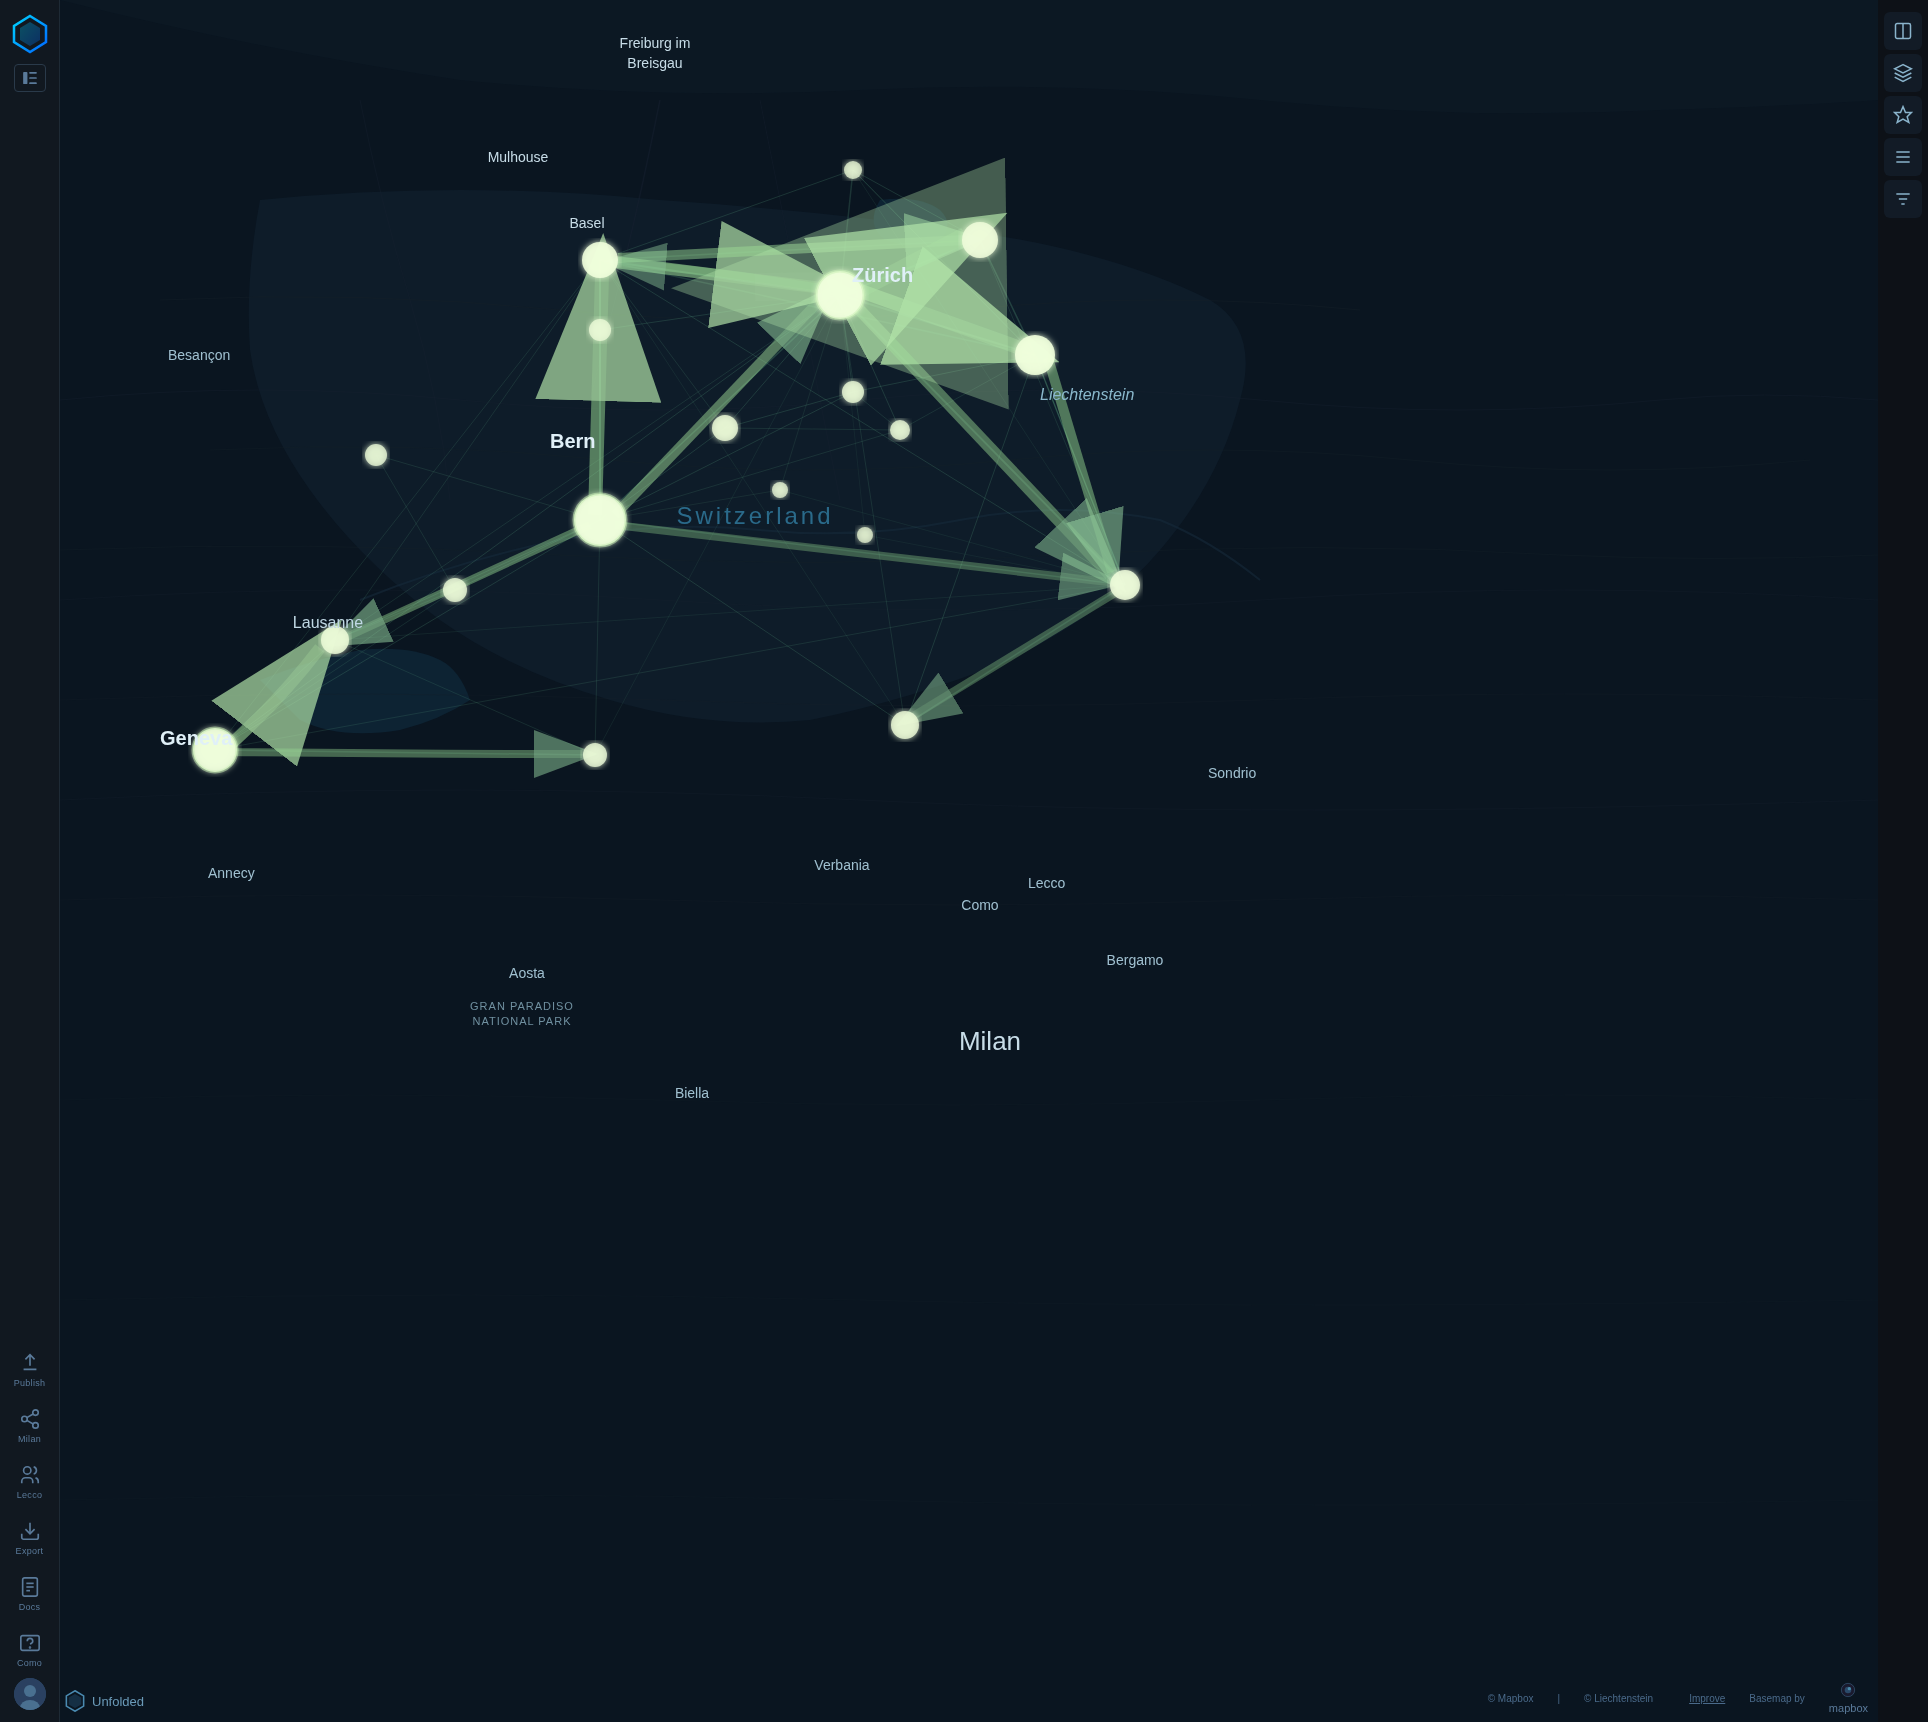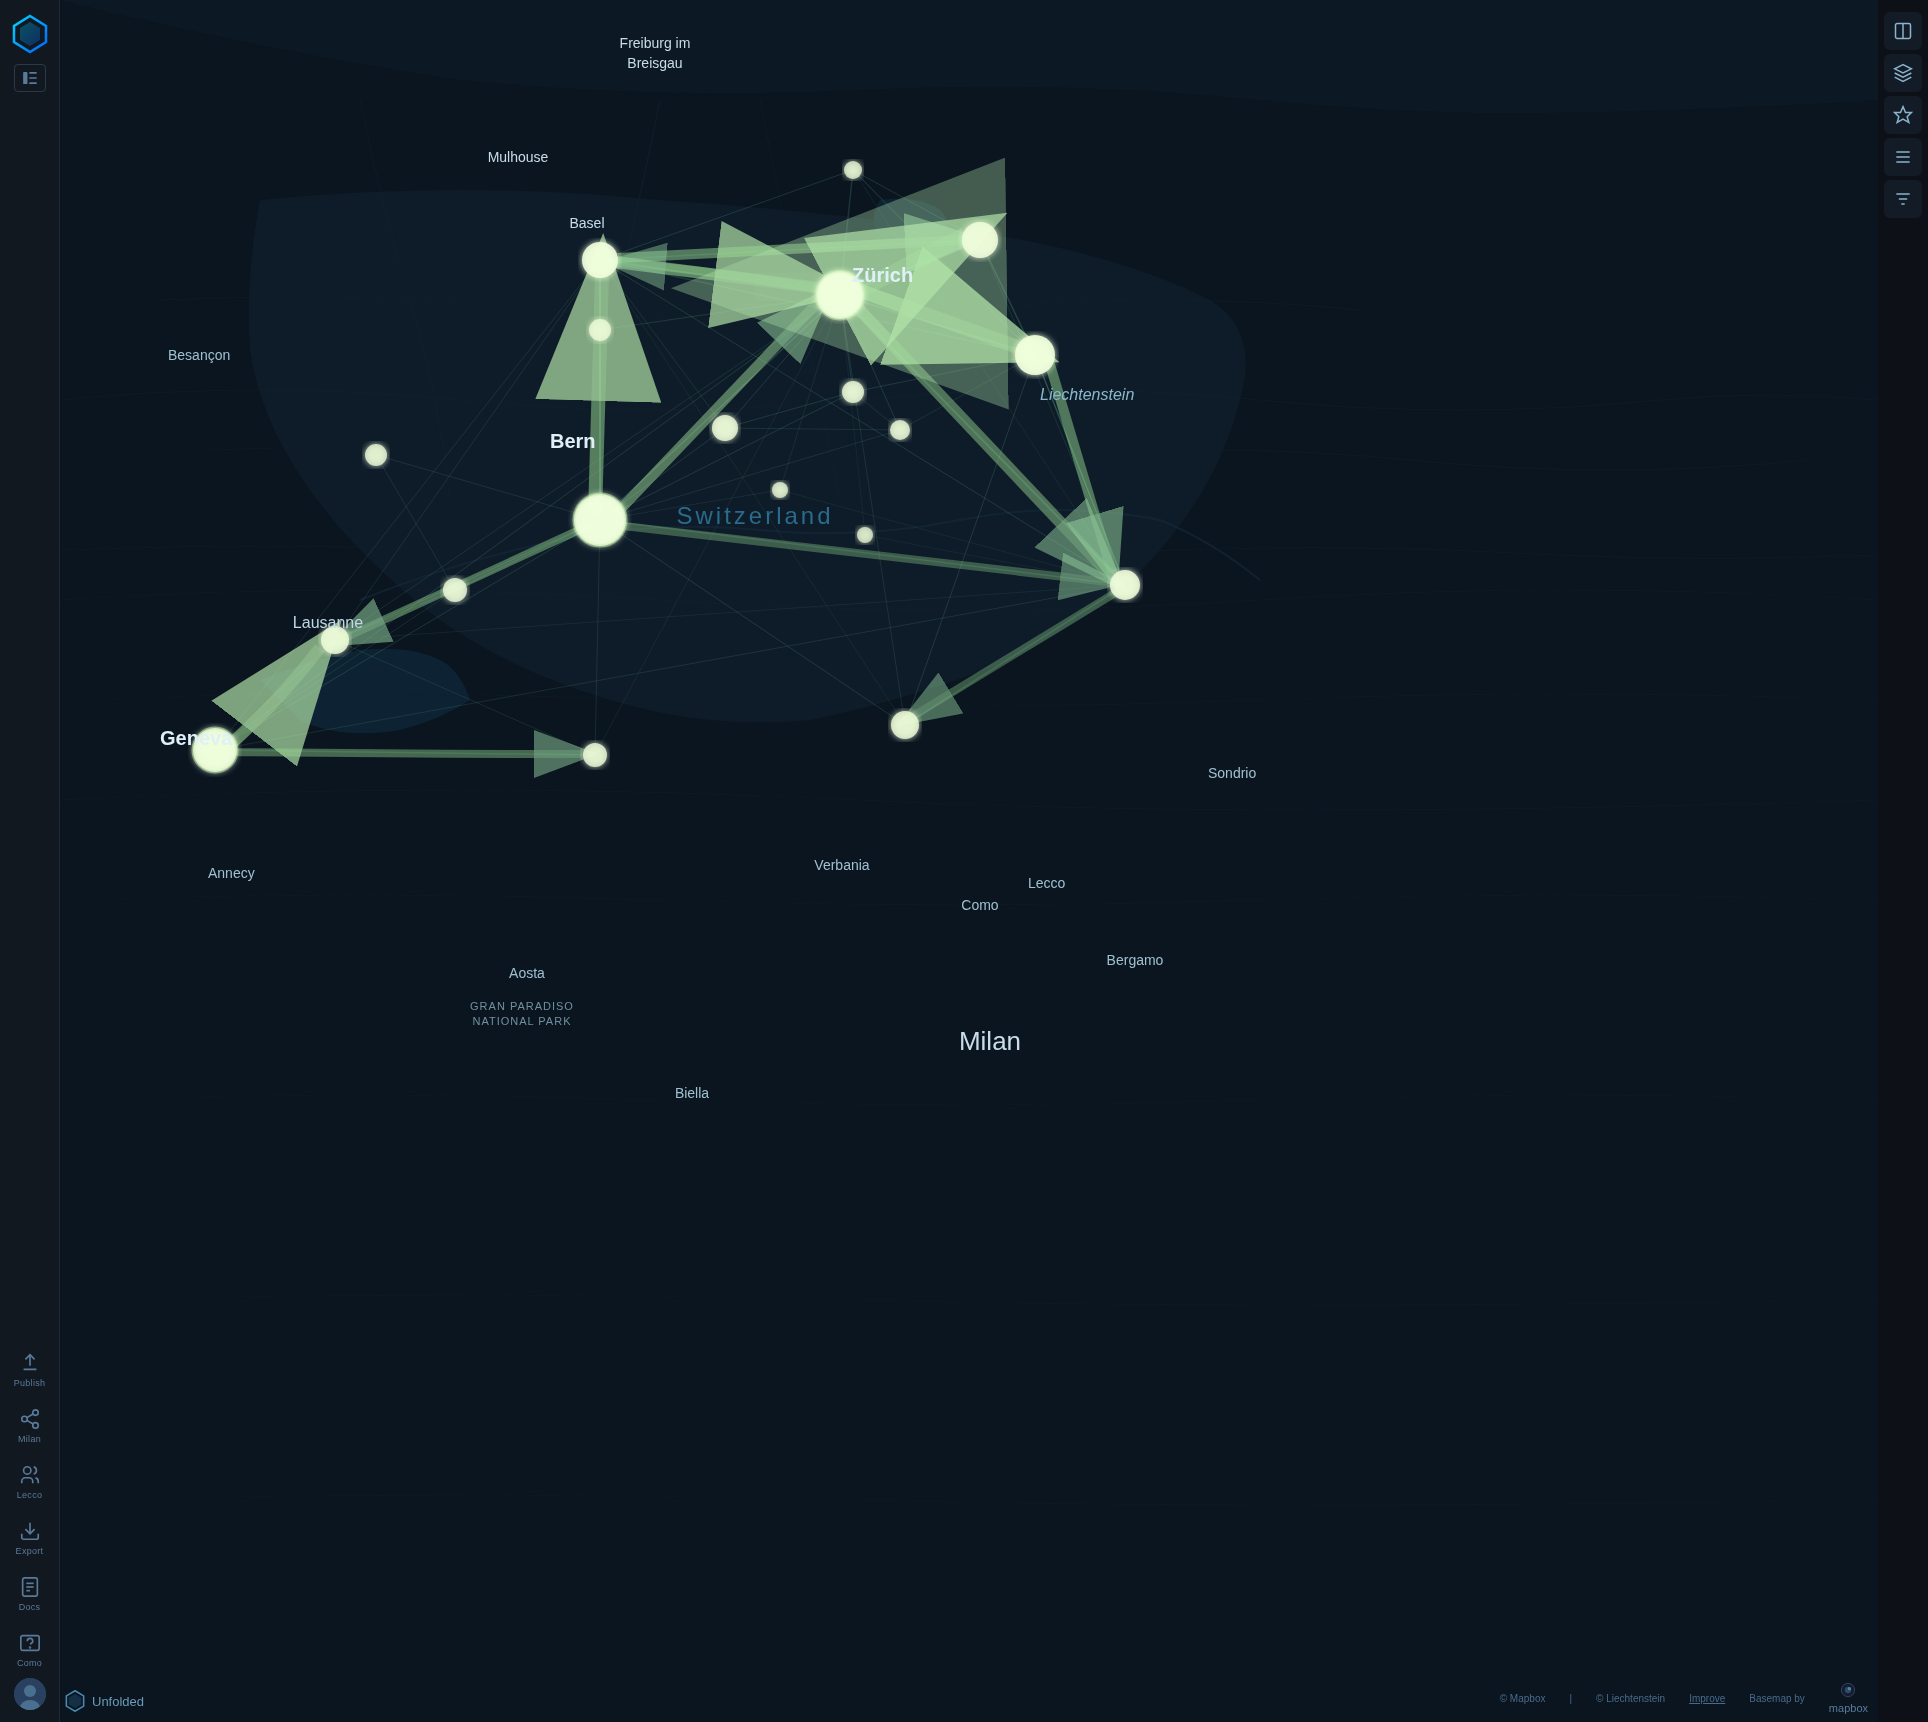--- a/index.html
+++ b/index.html
@@ -496,21 +496,21 @@
     <text x="930" y="1050" text-anchor="middle" fill="#c8dde8" font-size="26" font-weight="500">Milan</text>
 
     <text x="1148" y="778" text-anchor="start" fill="#a0c0d0" font-size="14">Sondrio</text>
   </svg>
 </div>
 
 <div id="attribution">
   <span>© Mapbox</span>
   <span>|</span>
   <span>© Liechtenstein</span>
-  <span style="cursor:pointer; text-decoration:underline;">Improve</span>
+  <span style="cursor:pointer; text-decoration:underline;margin-left:12px;">Improve</span>
   <span>Basemap by</span>
 
   <div class="mapbox-logo">
     <svg viewBox="0 0 24 24" width="16" height="16">
       <circle cx="12" cy="12" r="10" fill="#1a1a2e" stroke="#3a5a7a" stroke-width="1"></circle>
       <circle cx="12" cy="12" r="5" fill="#2a4a6a"></circle>
       <circle cx="14" cy="10" r="2.5" fill="#4a8aaa"></circle>
     </svg>
     <span>mapbox</span>
   </div>

